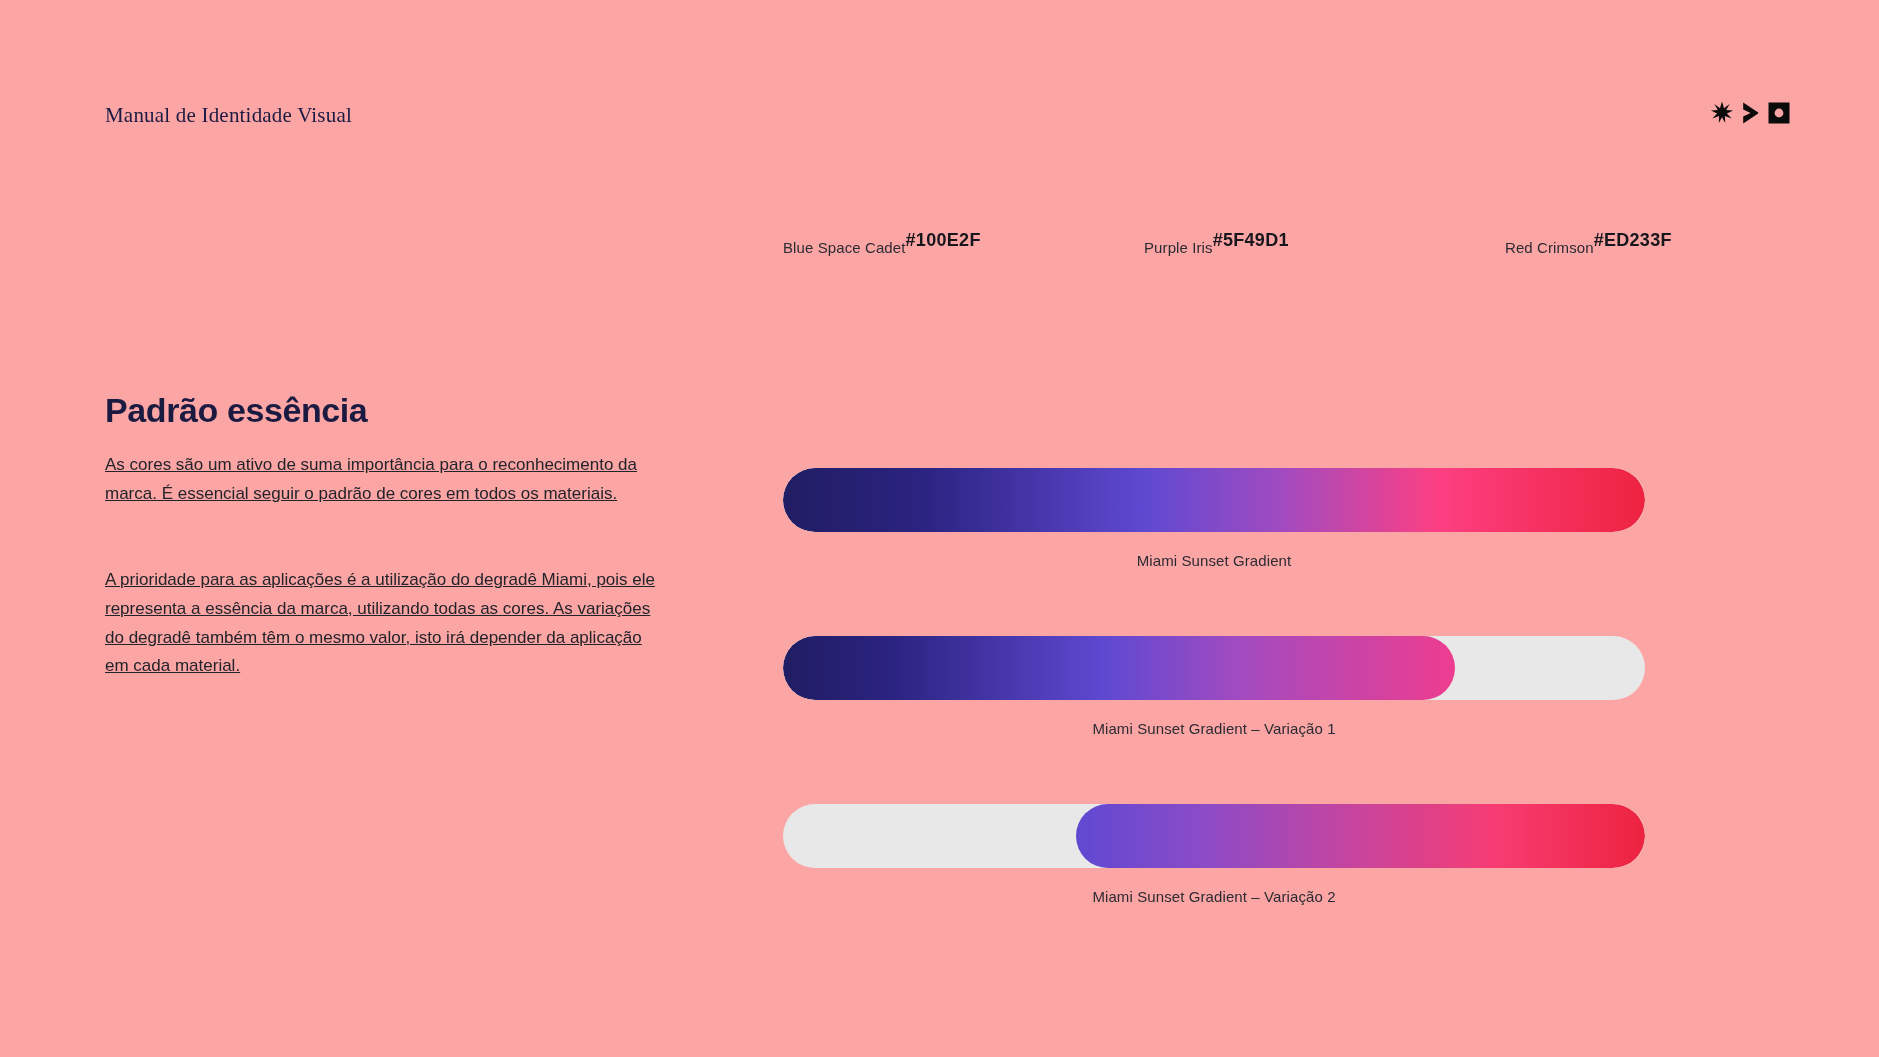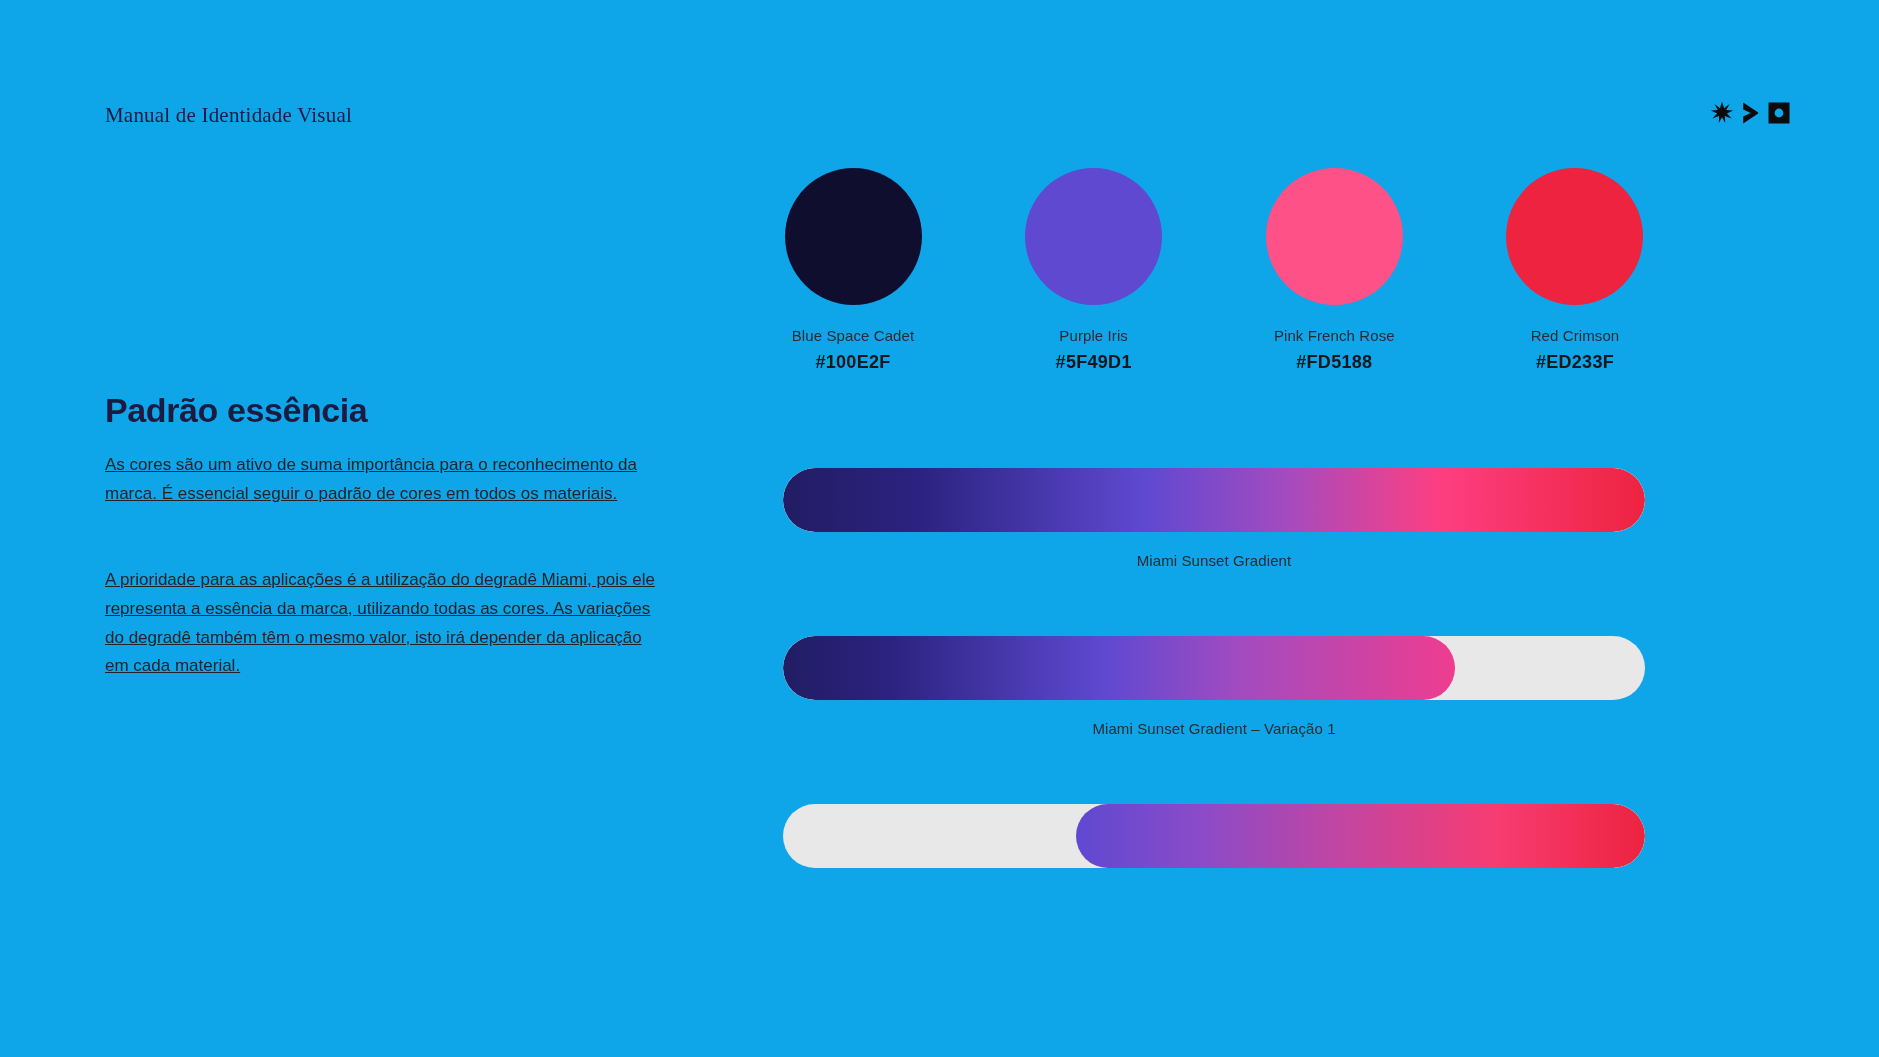--- a/index.html
+++ b/index.html
@@ -12,21 +12,21 @@
     height: 1057px;
     position: relative;
     overflow: hidden;
     font-family: "Liberation Sans", sans-serif;
     -webkit-font-smoothing: antialiased;
   }
 
   .page {
     position: absolute;
     inset: 0;
-    background: #0ea5e9;
+    background: #fca5a5;
   }
 
   
   .header-title {
     position: absolute;
     left: 105px;
     top: 103px;
     font-family: "Liberation Serif", "DejaVu Serif", serif;
     font-size: 21px;
     letter-spacing: 0.2px;
@@ -73,21 +73,21 @@
     position: absolute;
     left: 783px;
     top: 168px;
     width: 862px;
     display: flex;
     justify-content: space-between;
   }
   .swatch {
     width: 140px;
     display: flex;
-    flex-direction: column;
+    flex-direction: row;
     align-items: center;
   }
   .swatch-dot {
     width: 137px;
     height: 137px;
     border-radius: 50%;
   }
   .swatch-name {
     margin-top: 22px;
     font-size: 15px;
@@ -171,25 +171,20 @@
         <div class="swatch-dot" style="background: rgb(16, 14, 47);"></div>
         <div class="swatch-name">Blue Space Cadet</div>
         <div class="swatch-hex">#100E2F</div>
       </div>
       <div class="swatch">
         <div class="swatch-dot" style="background: rgb(95, 73, 209);"></div>
         <div class="swatch-name">Purple Iris</div>
         <div class="swatch-hex">#5F49D1</div>
       </div>
       <div class="swatch">
-        <div class="swatch-dot" style="background: rgb(253, 81, 136);"></div>
-        <div class="swatch-name">Pink French Rose</div>
-        <div class="swatch-hex">#FD5188</div>
-      </div>
-      <div class="swatch">
         <div class="swatch-dot" style="background: rgb(237, 35, 63);"></div>
         <div class="swatch-name">Red Crimson</div>
         <div class="swatch-hex">#ED233F</div>
       </div>
     </div>
 
   <div class="bars" id="gradient-bars">
       <div class="bar-block">
         <div class="bar-track" style="background: rgb(232, 232, 232);">
           <div class="bar-fill" style="left: 0%; width: 100%; background: linear-gradient(90deg, rgb(33, 29, 99) 0%, rgb(43, 35, 128) 16%, rgb(95, 73, 209) 42%, rgb(162, 75, 192) 58%, rgb(253, 63, 130) 76%, rgb(237, 35, 63) 100%);"></div>
@@ -199,16 +194,17 @@
       <div class="bar-block">
         <div class="bar-track" style="background: rgb(232, 232, 232);">
           <div class="bar-fill" style="left: 0%; width: 78%; background: linear-gradient(90deg, rgb(33, 29, 99) 0%, rgb(43, 35, 128) 16%, rgb(95, 73, 209) 48%, rgb(162, 75, 192) 68%, rgb(238, 61, 143) 100%);"></div>
         </div>
         <div class="bar-caption">Miami Sunset Gradient – Variação 1</div>
       </div>
       <div class="bar-block">
         <div class="bar-track" style="background: rgb(232, 232, 232);">
           <div class="bar-fill" style="left: 34%; width: 66%; background: linear-gradient(90deg, rgb(95, 73, 209) 0%, rgb(139, 75, 200) 22%, rgb(197, 69, 159) 48%, rgb(247, 60, 114) 74%, rgb(237, 35, 63) 100%);"></div>
         </div>
+        <div class="bar-caption">Miami Sunset Gradient – Variação 2</div>
       </div>
     </div>
 
 </div>
 
 </body></html>

